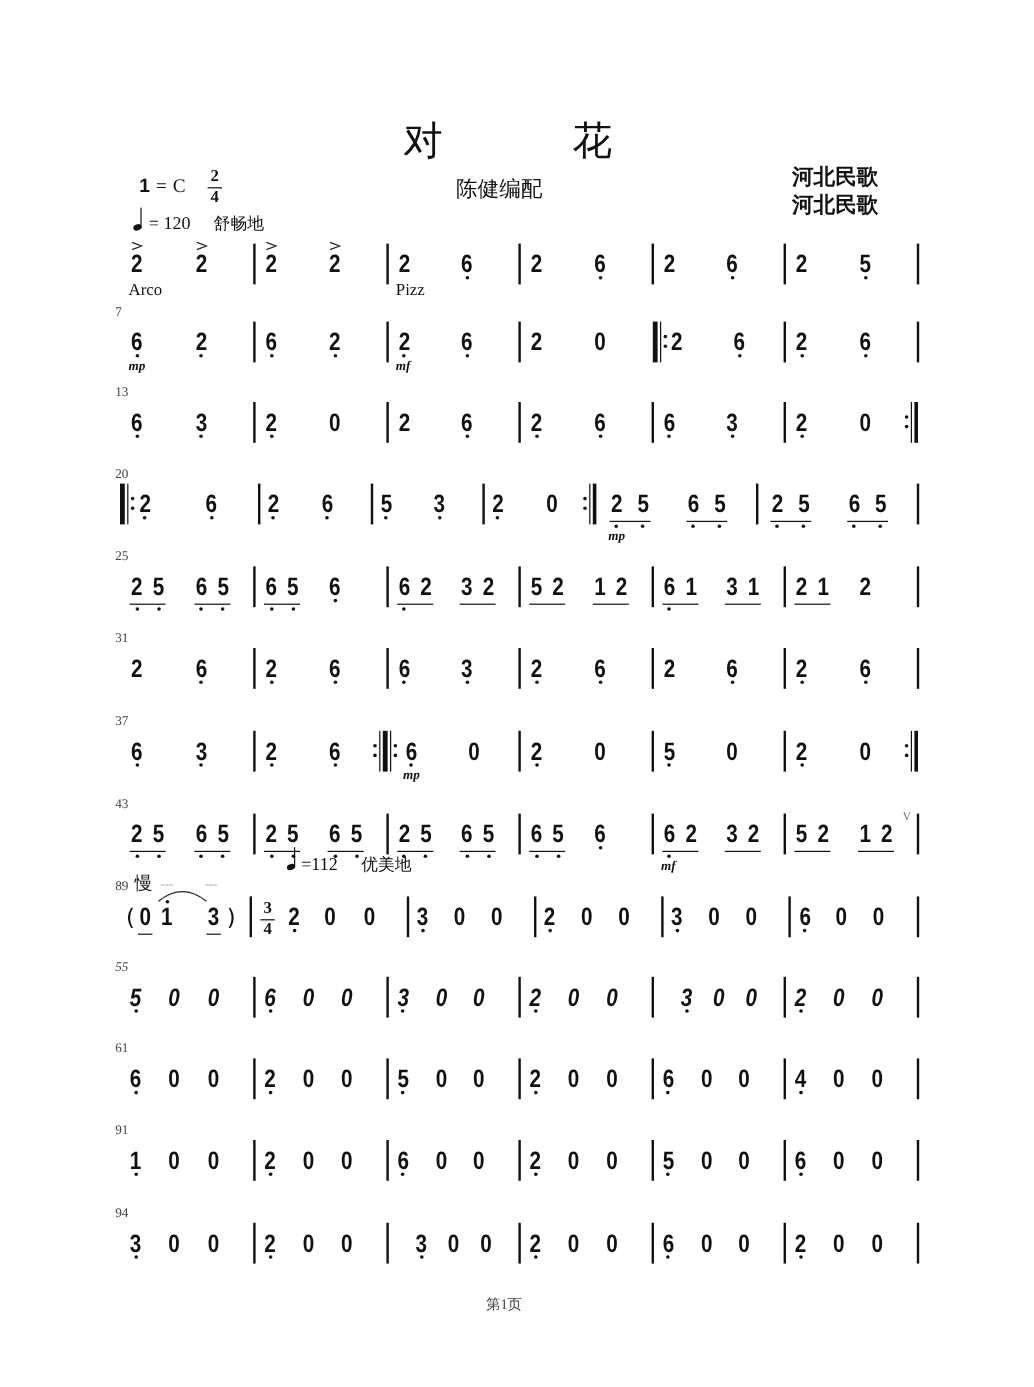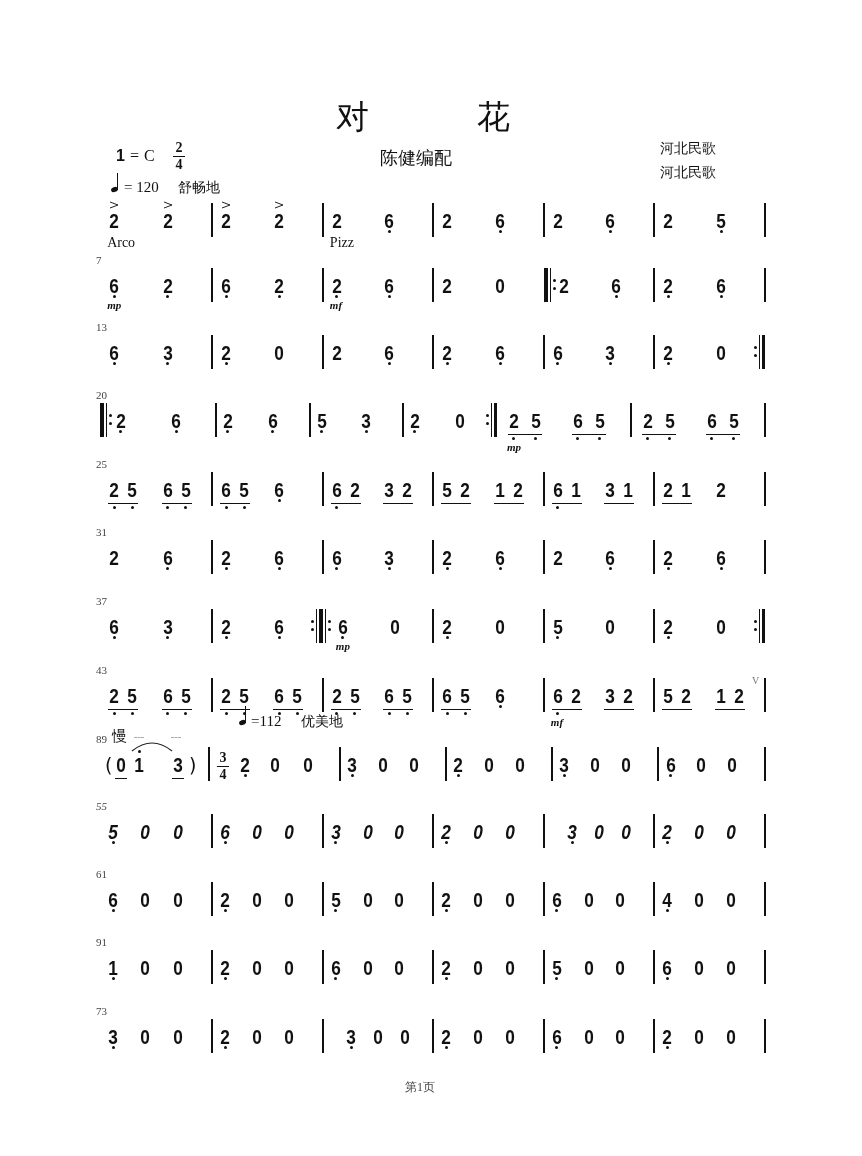--- a/index.html
+++ b/index.html
@@ -1,20 +1,20 @@
 <!DOCTYPE html>
 <html><head>
 <meta charset="utf-8">
 <style>
 html,body{margin:0;padding:0;background:#fff;}
 #page{position:relative;width:862px;height:1156px;overflow:hidden;background:#fff;color:#111;font-family:"DejaVu Sans",sans-serif;}
 .abs{position:absolute;white-space:nowrap;}
 .title-char{font-size:33px;line-height:36px;font-family:"DejaVu Sans",sans-serif;}
 .subtitle{font-size:18px;line-height:20px;}
-.credit{font-size:14px;line-height:22px;}
+.credit{font-size:18px;line-height:22px;font-weight:bold;}
 .key{display:flex;align-items:baseline;gap:5px;font-size:16px;line-height:18px;}
 .key .tonic{font-family:"Liberation Sans",sans-serif;font-weight:bold;}
 .key .serif{font-family:"Liberation Serif",serif;}
 .frac{display:flex;flex-direction:column;align-items:center;font-family:"Liberation Serif",serif;font-weight:bold;font-size:14px;line-height:12px;}
 .frac .num{padding-bottom:2px;border-bottom:1.5px solid #111;width:12px;text-align:center;}
 .frac .den{padding-top:2px;text-align:center;}
 .qnote{position:absolute;width:9px;height:20px;}
 .qnote .head{position:absolute;left:0;bottom:0;width:7px;height:5px;border-radius:50%;background:#111;transform:rotate(-20deg);}
 .qnote .stem{position:absolute;left:6px;bottom:2px;width:1.2px;height:17px;background:#111;}
 .tempo-text{font-family:"Liberation Serif",serif;font-size:15px;line-height:17px;}
@@ -545,21 +545,21 @@
         <span class="note" style="left: 549.883px;">5</span>
         <span class="dot" style="left: 555.383px; top: 28.5px;"></span>
         <span class="note" style="left: 581.595px;">0</span>
         <span class="note" style="left: 613.306px;">0</span>
         <span class="note" style="left: 660px;">6</span>
         <span class="dot" style="left: 665.5px; top: 28.5px;"></span>
         <span class="note" style="left: 692px;">0</span>
         <span class="note" style="left: 724px;">0</span>
       </div>
       <div class="system" style="top: 1017px;">
-        <span class="mnum">73</span>
+        <span class="mnum">94</span>
         <div class="bar" style="left: 211.3px; width: 1.4px;"></div>
         <div class="bar" style="left: 322.3px; width: 1.4px;"></div>
         <div class="bar" style="left: 432.3px; width: 1.4px;"></div>
         <div class="bar" style="left: 543.3px; width: 1.4px;"></div>
         <div class="bar" style="left: 653.3px; width: 1.4px;"></div>
         <div class="bar" style="left: 764.3px; width: 1.4px;"></div>
         <span class="note" style="left: 106.117px;">3</span>
         <span class="dot" style="left: 111.617px; top: 28.5px;"></span>
         <span class="note" style="left: 138.405px;">0</span>
         <span class="note" style="left: 170.694px;">0</span>

